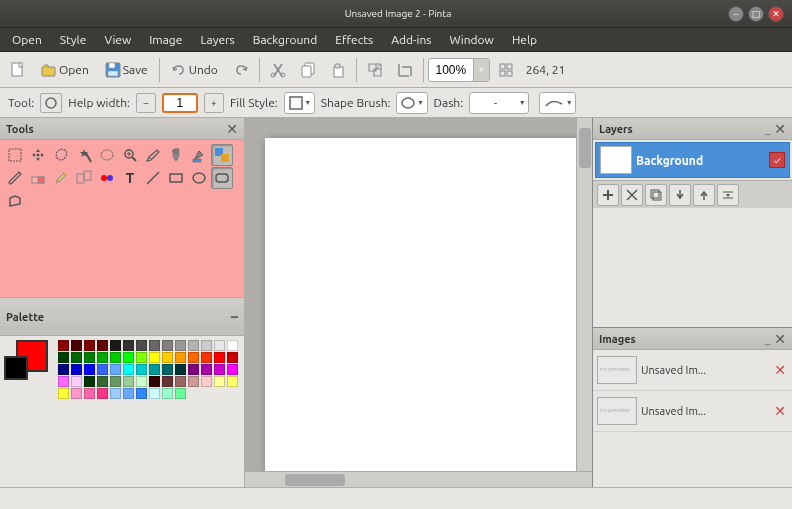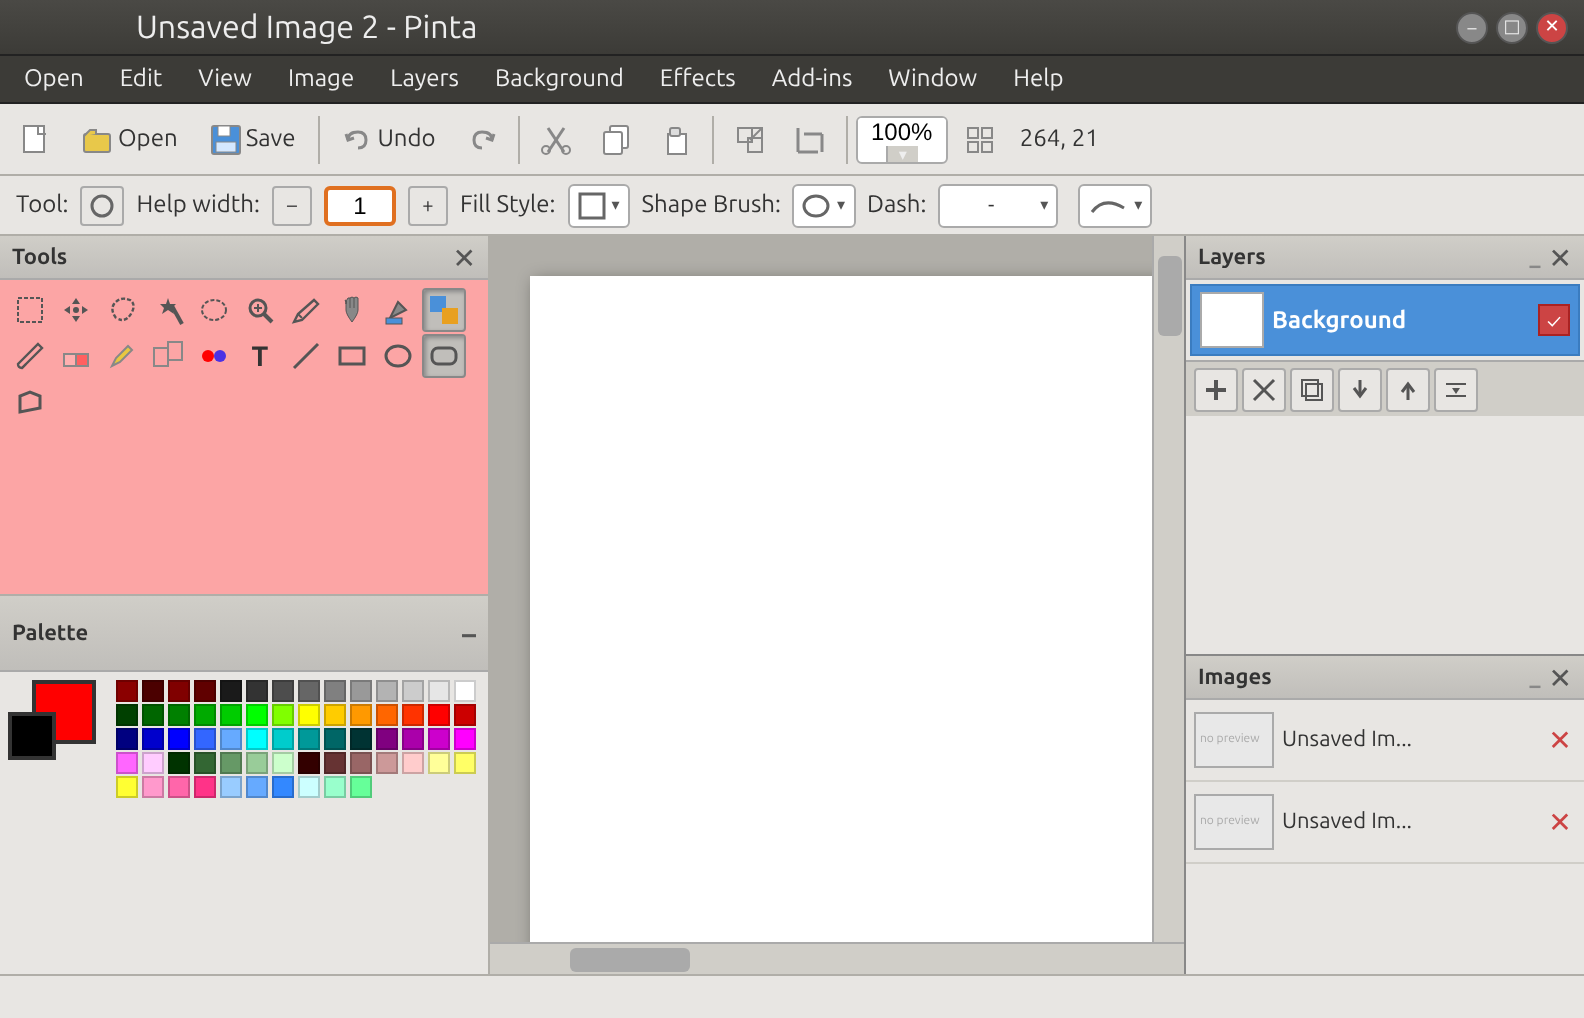--- a/index.html
+++ b/index.html
@@ -8,21 +8,21 @@
     
     #titlebar {
       background: linear-gradient(to bottom, #4a4945, #3c3b37);
       height: 28px;
       display: flex;
       align-items: center;
       justify-content: space-between;
       padding: 0 8px;
       border-bottom: 1px solid #222;
     }
-    #titlebar .title { color: #eee; font-size: 16px; flex: 1; }
+    #titlebar .title { color: #eee; font-size: 10px; flex: 1; text-align: center; }
     #titlebar .win-controls { display: flex; gap: 4px; }
     .win-btn {
       width: 16px; height: 16px; border-radius: 50%; border: 1px solid #555;
       display: flex; align-items: center; justify-content: center; font-size: 9px;
       cursor: pointer;
     }
     .win-btn.min { background: #888; }
     .win-btn.max { background: #888; }
     .win-btn.close { background: #cc4444; color: #fff; font-weight: bold; }
 
@@ -75,21 +75,20 @@
       font-size: 12px;
       color: #333;
     }
     .zoom-box {
       display: flex; align-items: center;
       border: 1px solid #aaa;
       border-radius: 3px;
       background: #fff;
       height: 24px;
       overflow: hidden;
-      flex-direction: column;
     }
     .zoom-input {
       width: 44px; border: none; outline: none; background: #fff;
       text-align: center; font-size: 12px; padding: 0 4px;
     }
     .zoom-drop {
       width: 16px; background: #d0cec8; height: 24px;
       display: flex; align-items: center; justify-content: center;
       cursor: pointer; border-left: 1px solid #aaa; font-size: 8px;
     }
@@ -405,21 +404,21 @@
   <div class="title">Unsaved Image 2 - Pinta</div>
   <div class="win-controls">
     <div class="win-btn min">–</div>
     <div class="win-btn max">□</div>
     <div class="win-btn close">✕</div>
   </div>
 </div>
 
 <div id="menubar">
 <div class="menu-item">Open</div>
-    <div class="menu-item">Edit</div>
+    <div class="menu-item">Style</div>
     <div class="menu-item">View</div>
     <div class="menu-item">Image</div>
     <div class="menu-item">Layers</div>
     <div class="menu-item">Background</div>
     <div class="menu-item">Effects</div>
     <div class="menu-item">Add-ins</div>
     <div class="menu-item">Window</div>
     <div class="menu-item">Help</div>
   </div>
 

